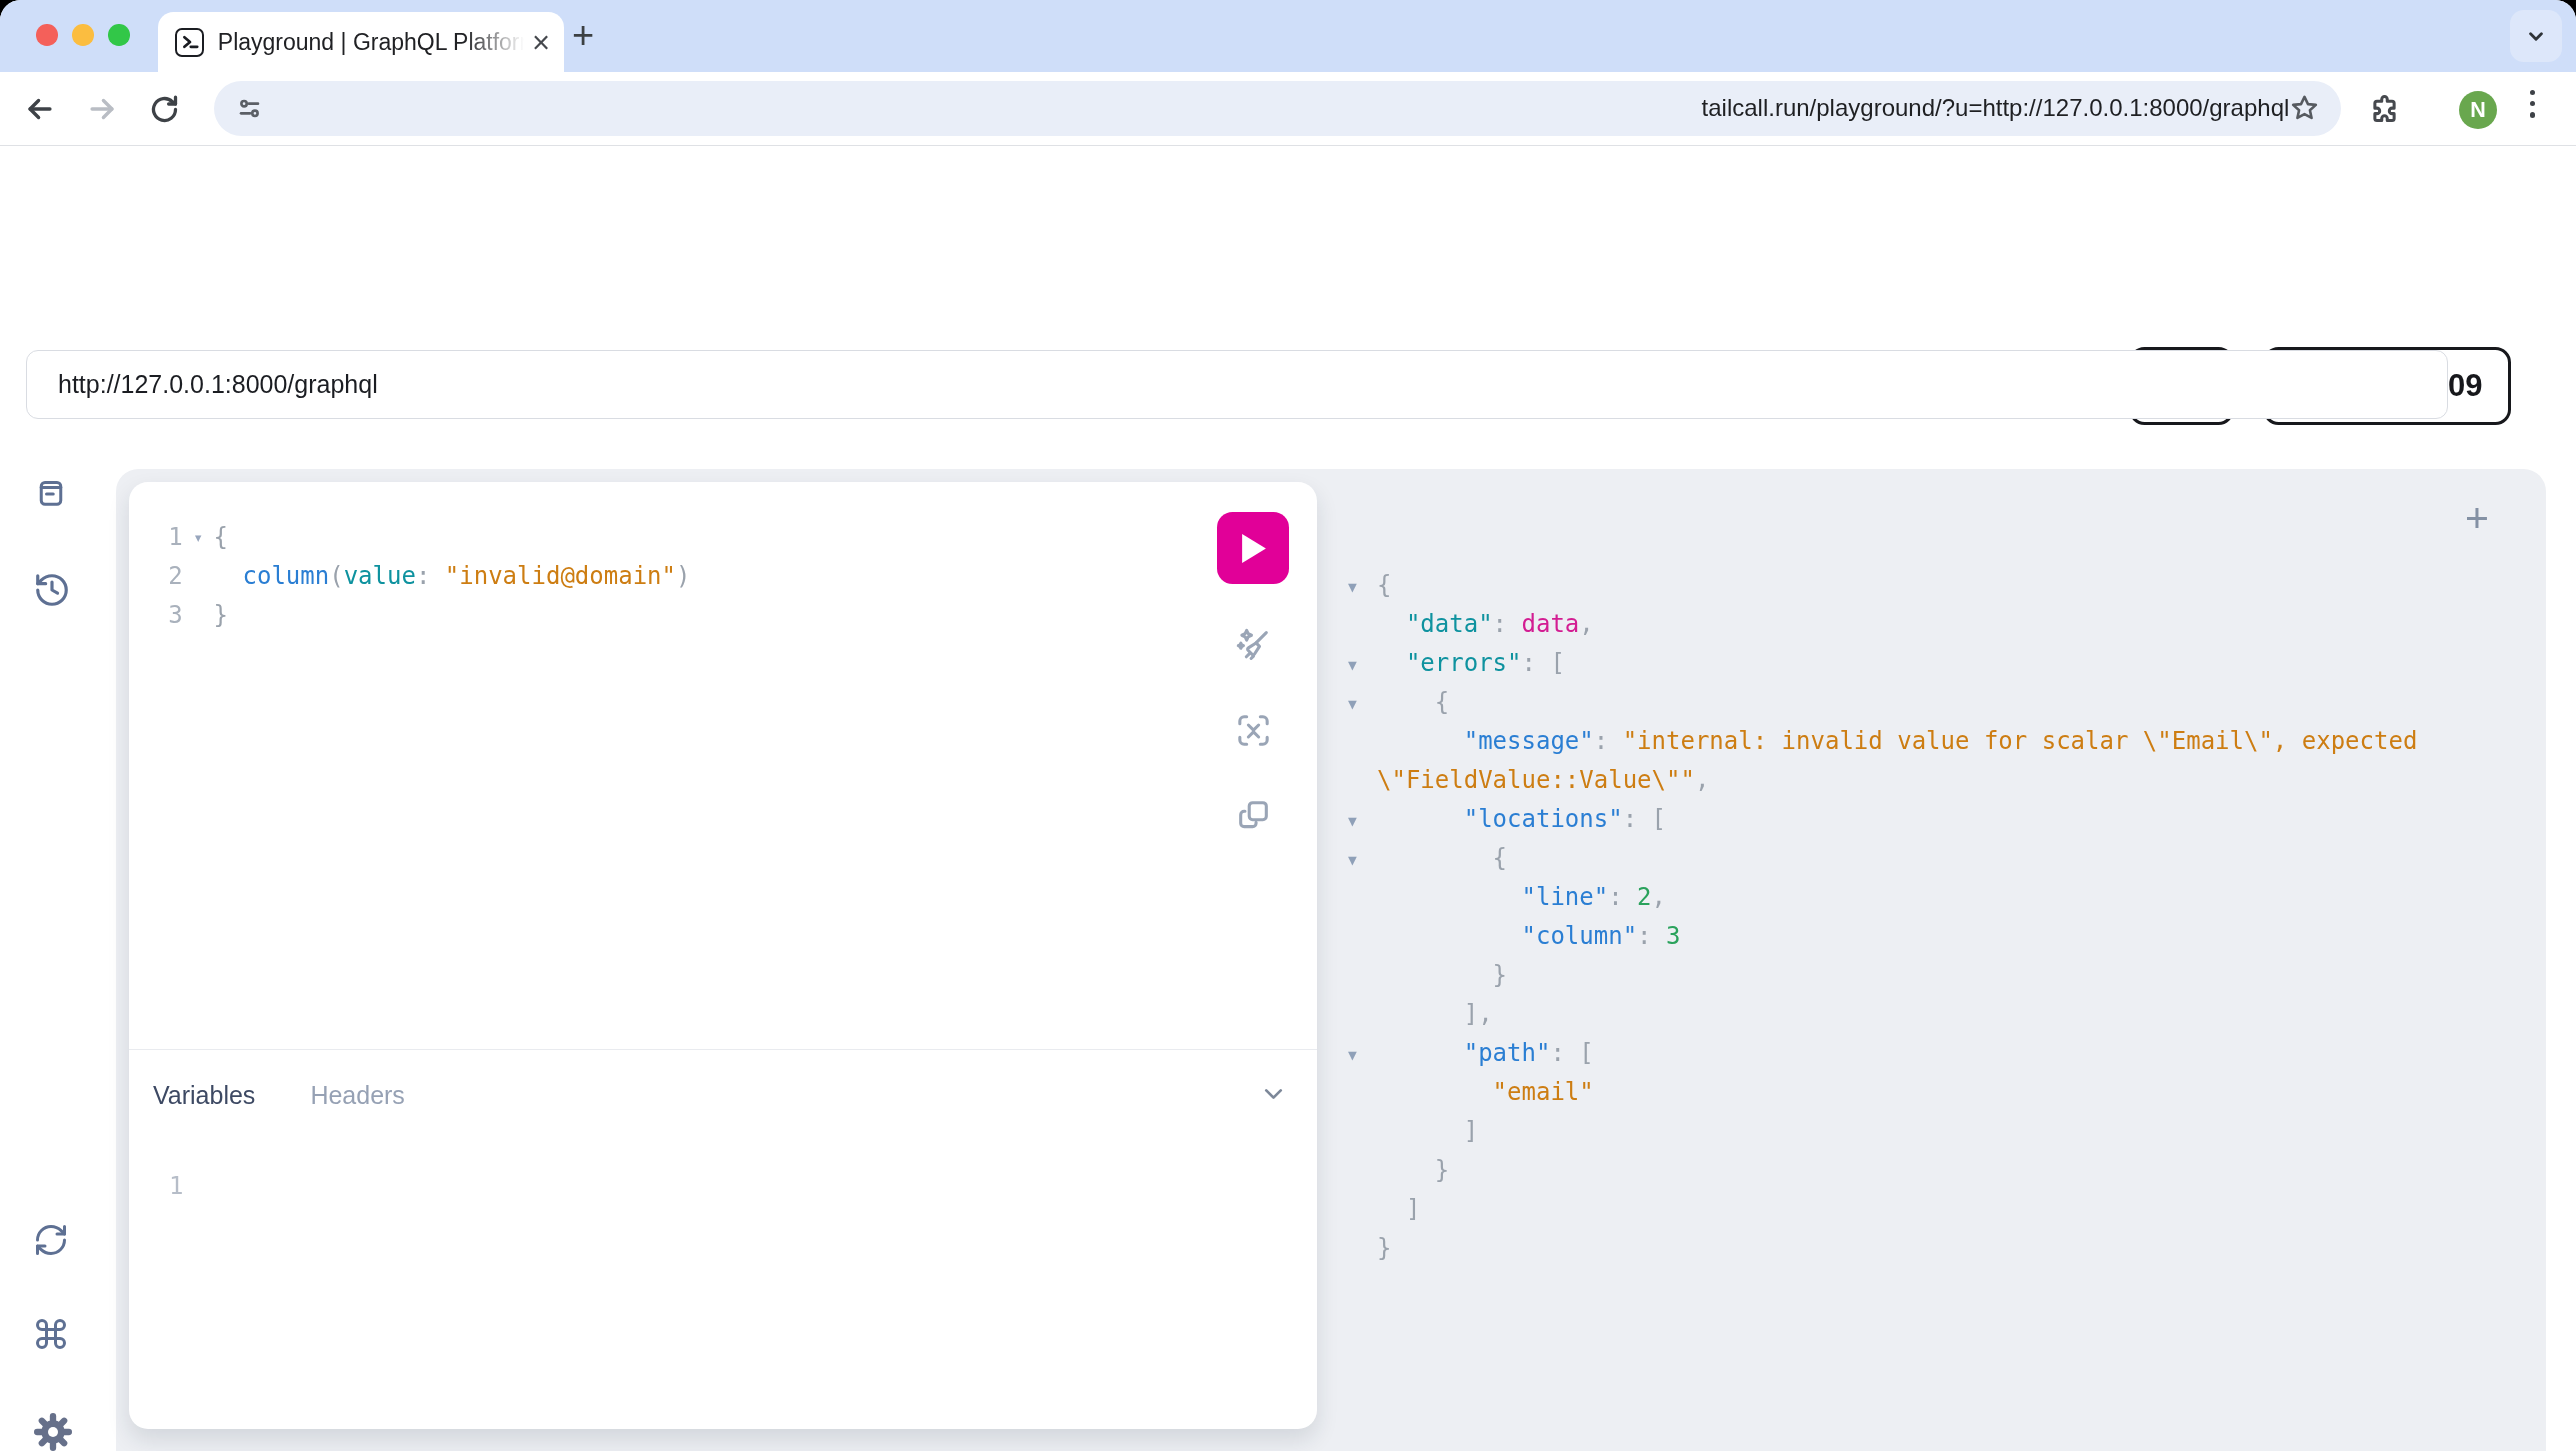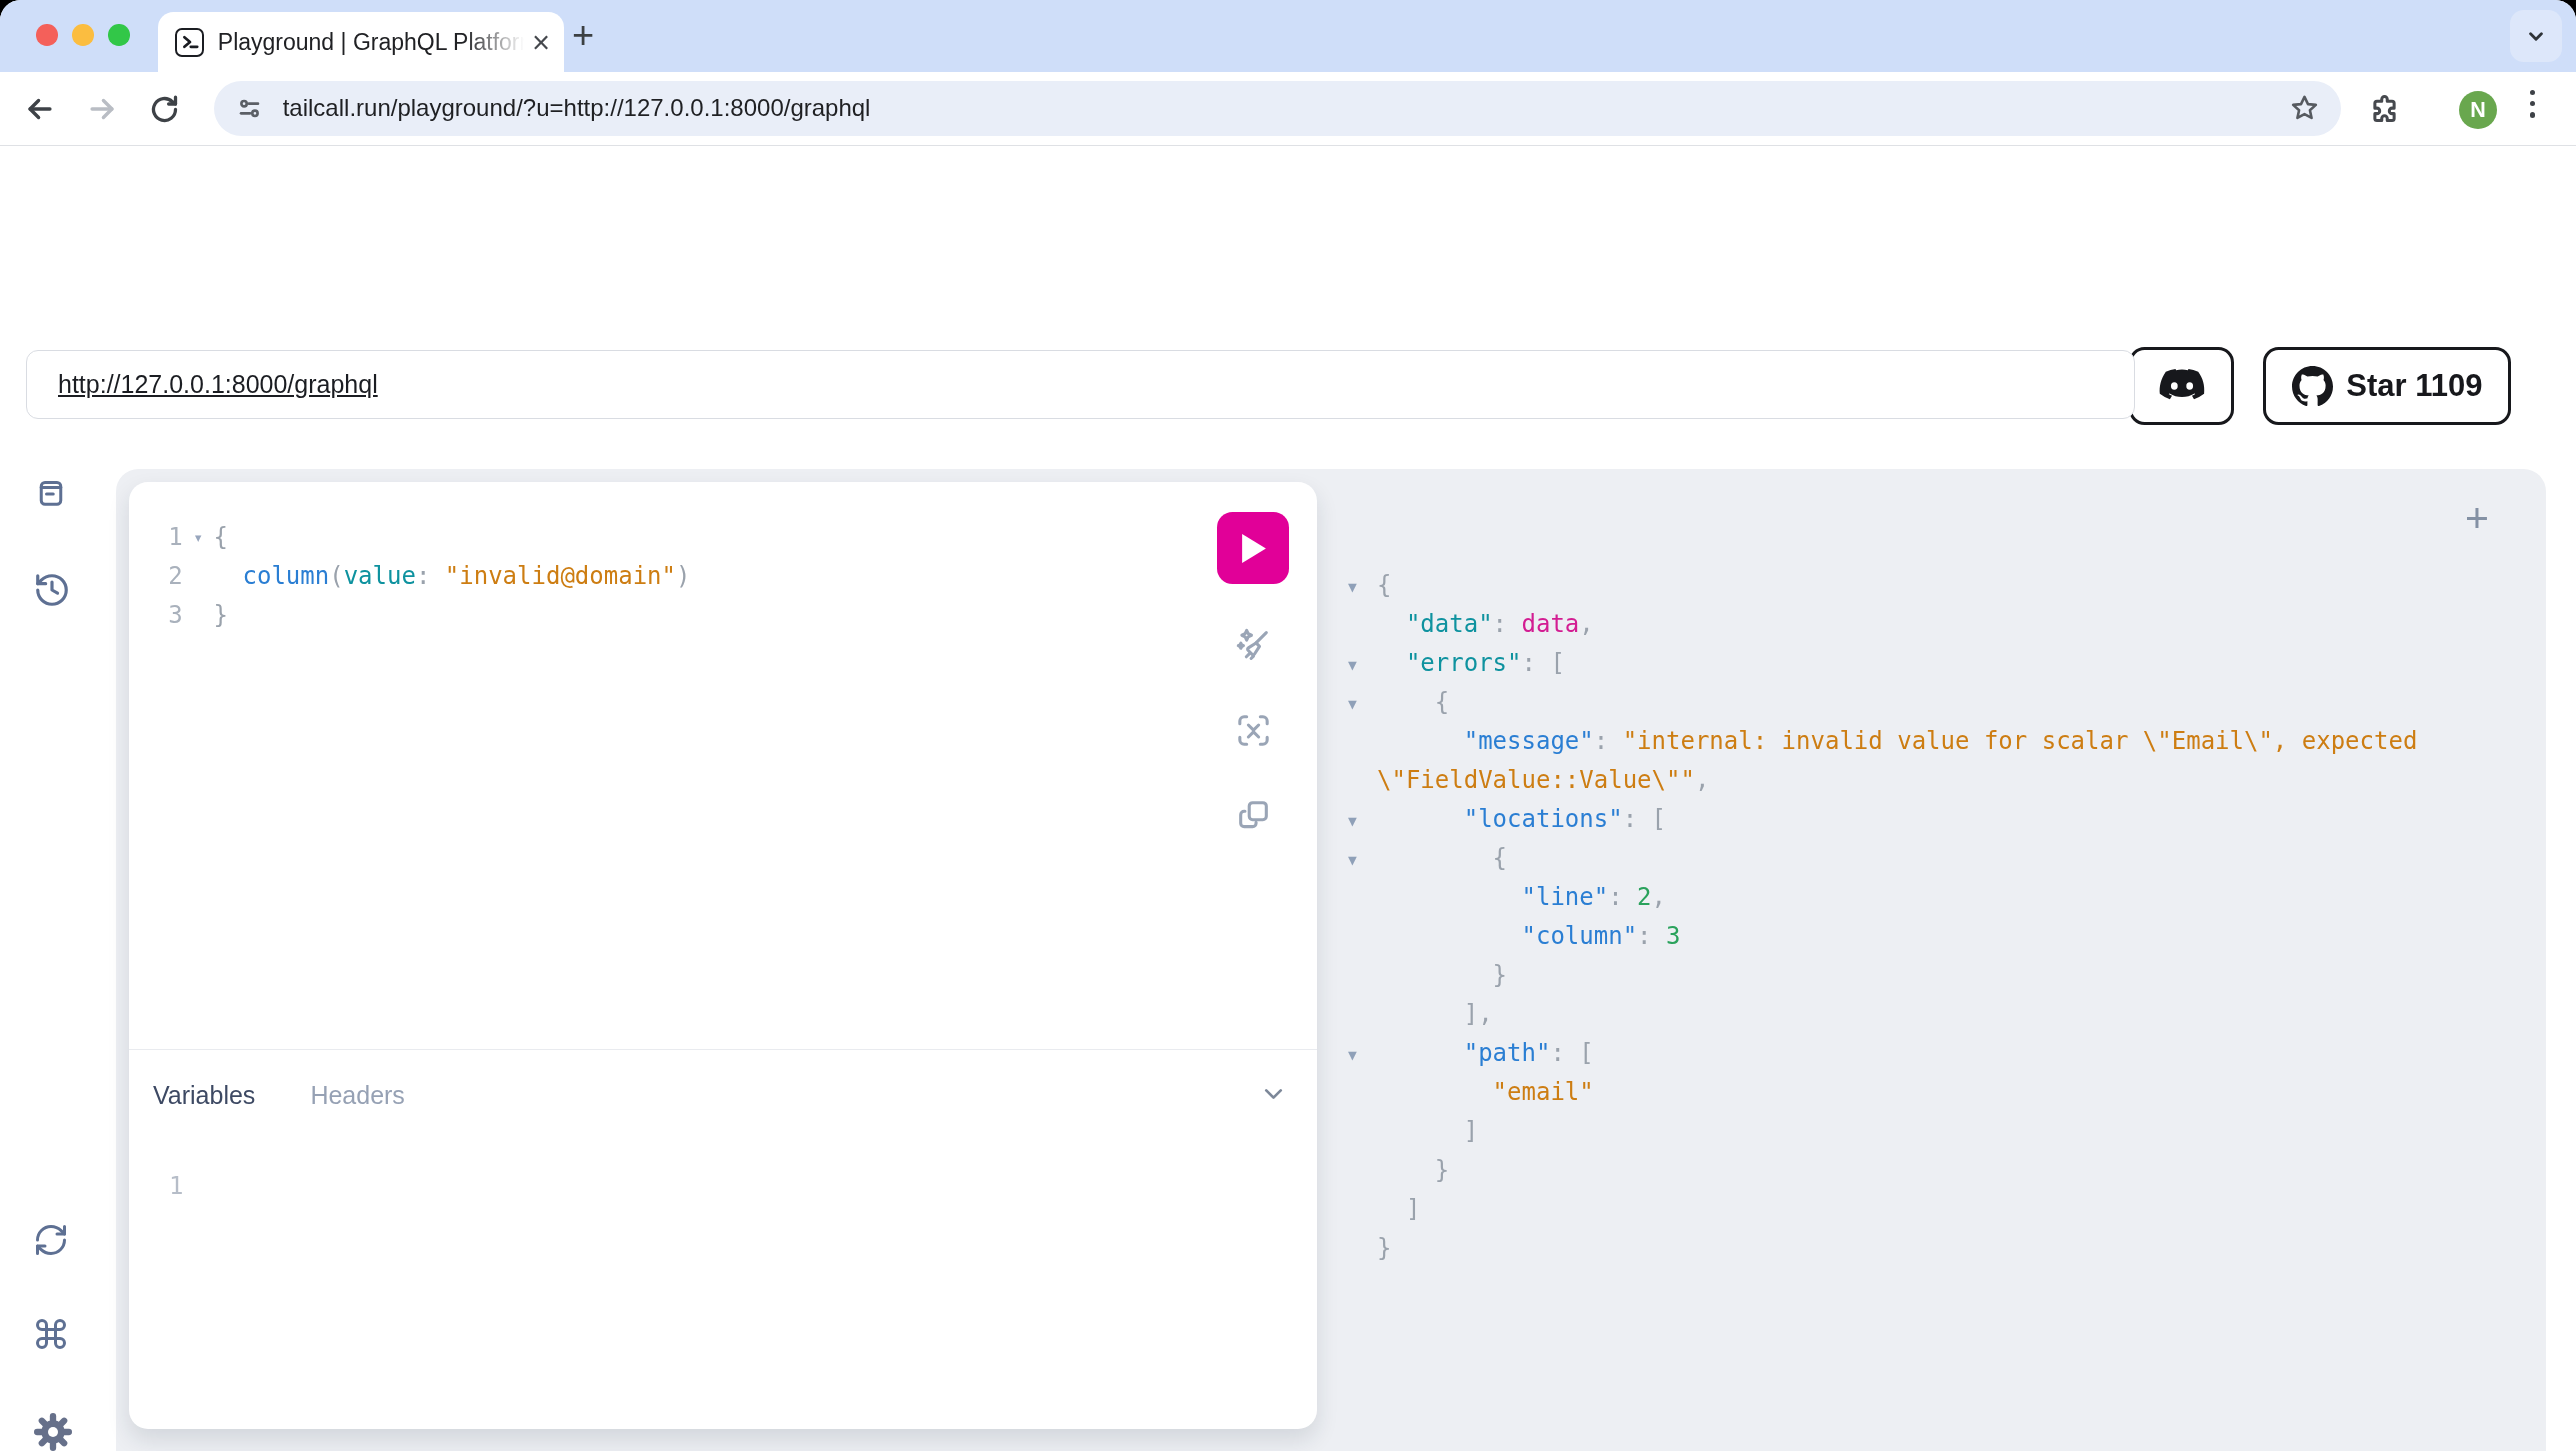--- a/index.html
+++ b/index.html
@@ -20,21 +20,21 @@
   .tab-title-wrap::after { content:""; position:absolute; right:0; top:0; width:60px; height:100%;
              background:linear-gradient(to right, rgba(255,255,255,0), #fff); }
   .tab-close { font-size:31px; color:#45484d; line-height:31px; cursor:default; }
   .newtab { position:absolute; left:572px; top:13.8px; font-size:38px; font-weight:300; color:#3c4043; }
   .tabsearch { position:absolute; right:13.8px; top:10.3px; width:52px; height:52px; border-radius:13.8px; background:#dde7fa;
                display:flex; align-items:center; justify-content:center; }
   .toolbar { position:absolute; left:0; top:72px; width:2576px; height:74px; background:#fff; border-bottom:1.7px solid #dfe1e5; }
   .navbtn { position:absolute; top:19px; width:36px; height:36px; display:flex; align-items:center; justify-content:center; }
   .urlpill { position:absolute; left:214px; top:8.6px; width:2127px; height:55px; border-radius:27.6px; background:#e9eef8;
              display:flex; align-items:center; padding:0 20.7px; }
-  .url-text { font-size:24px; color:#1f2023; margin-left:19px; flex:1; }
+  .url-text { font-size:24px; color:#1f2023; margin-left:19px; flex:1;text-align:right; }
   .avatar { position:absolute; left:2459px; top:91px; width:38px; height:38px; border-radius:50%; background:#69a74e;
             color:#fff; font-size:21.5px; font-weight:700; display:flex; align-items:center; justify-content:center; }
   .sep { position:absolute; left:2433px; top:91px; width:3.4px; height:36px; background:#a9c6f7; border-radius:1.7px; }
   .dots { position:absolute; left:2530px; top:90px; display:flex; flex-direction:column; gap:6px; }
   .dots i { width:5.2px; height:5.2px; border-radius:50%; background:#3e4247; }
 
   
   .site-header { position:absolute; left:0; top:146px; width:2576px; height:203px; background:#fff; }
   .logo { position:absolute; left:29px; top:208px; display:flex; align-items:center; gap:12px; }
   .logo-box { width:102px; height:65px; border:5.2px solid #17181c; border-radius:14.6px;
@@ -42,22 +42,22 @@
   .brand { font-size:43px; font-weight:800; color:#17181c; letter-spacing:-0.9px; }
   .nav { position:absolute; left:1030px; top:220px; display:flex; gap:96px; }
   .nav a { font-size:30px; font-weight:700; color:#17181c; text-decoration:none; }
   .hdr-btn { position:absolute; top:201px; height:78px; border:3.4px solid #17181c; border-radius:15.5px; background:#fff;
              display:flex; align-items:center; justify-content:center; gap:13.8px; }
   .btn-discord { left:2129px; width:105px; }
   .btn-github { left:2263px; width:248px; }
   .gh-label { font-size:31px; font-weight:700; color:#17181c; }
 
   
-  .endpoint { position:absolute; left:26px; top:350px; width:2109px; height:69px; border:1.7px solid #d9dce2; border-radius:12px;
-              font-size:25px; color:#1b1d22; padding:0 31px; outline:none; font-family:"Liberation Sans",sans-serif; background:#fff;text-decoration:underline; }
+  .endpoint { position:absolute; left:26px; top:350px; width:2422px; height:69px; border:1.7px solid #d9dce2; border-radius:12px;
+              font-size:25px; color:#1b1d22; padding:0 31px; outline:none; font-family:"Liberation Sans",sans-serif; background:#fff; }
 
   
   .rail-icon { position:absolute; left:33px; }
 
   
   .playground { position:absolute; left:116px; top:469px; width:2430px; height:1016px; background:#edeff3; border-radius:22.4px; }
   .plus-btn { position:absolute; top:26px; right:57px; font-size:41px; font-weight:400; color:#8491a4; }
 
   .editor-card { position:absolute; left:13px; top:13px; width:1188px; height:947px; background:#fff; border-radius:19px;
                  box-shadow:0 10.3px 22.4px rgba(27,38,59,.12); display:flex; flex-direction:column; }

